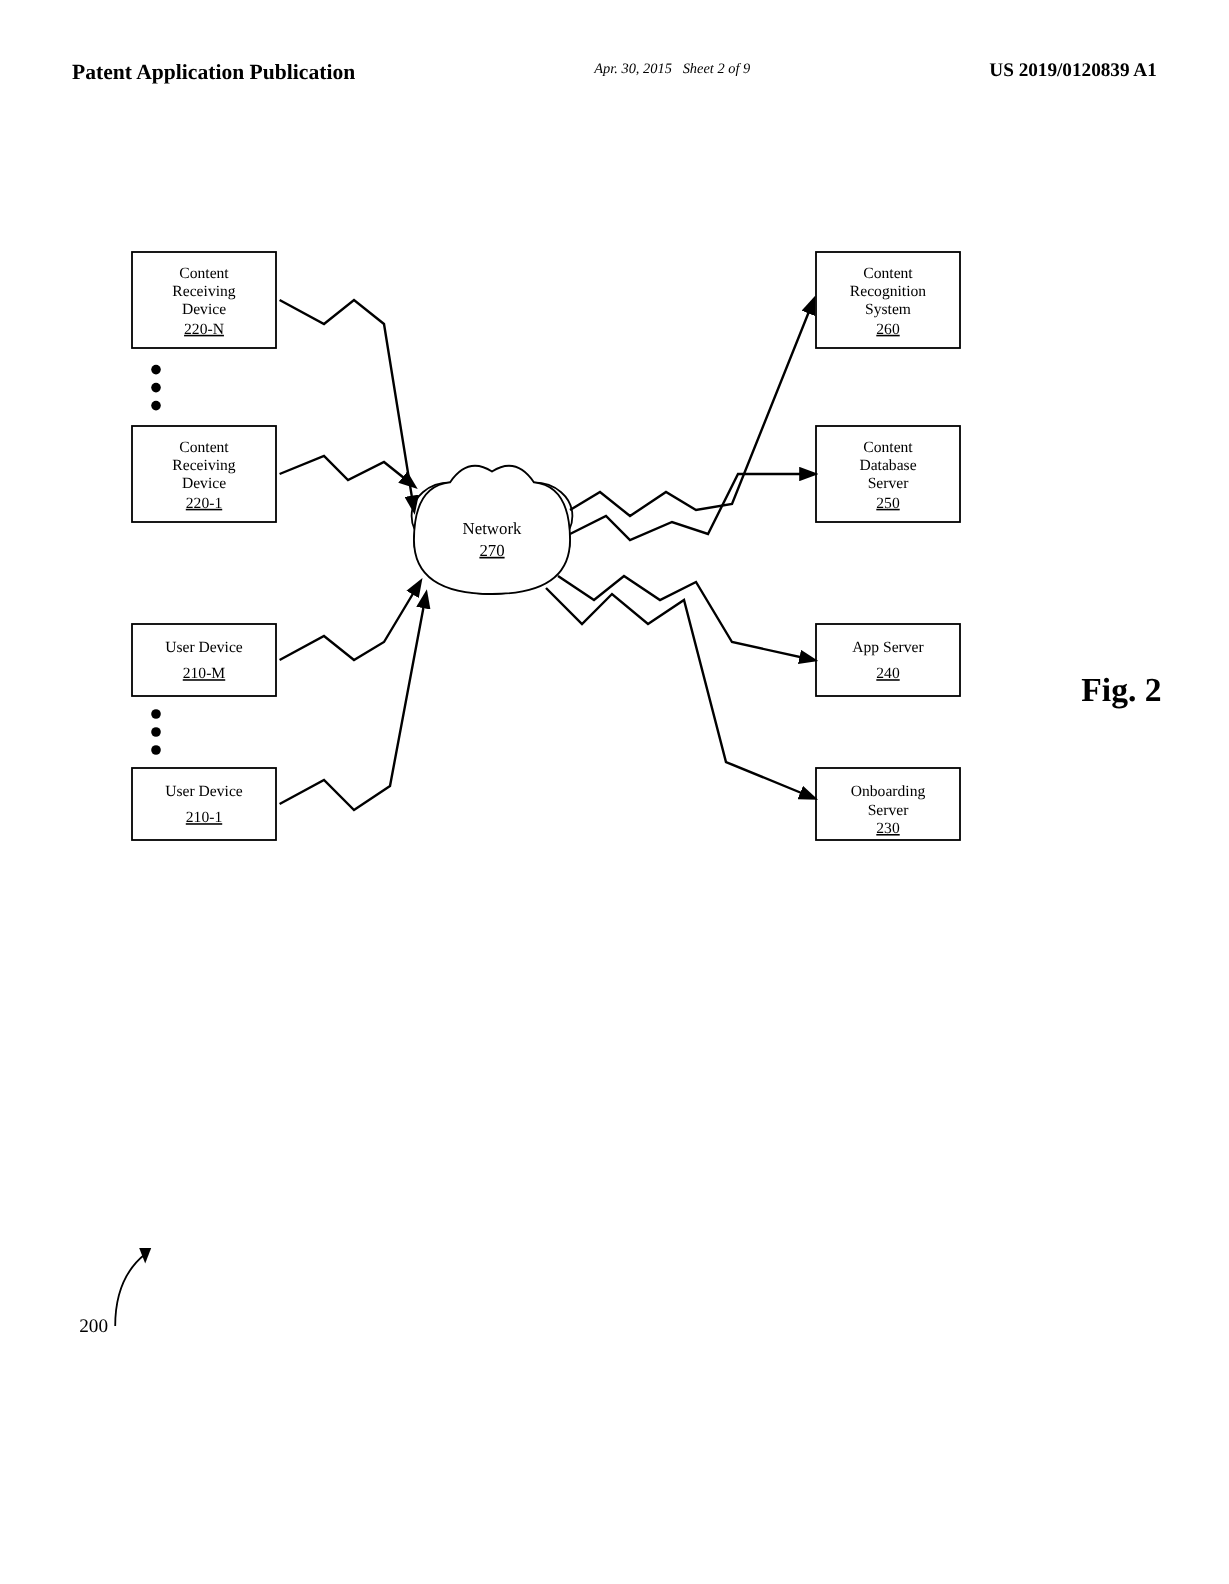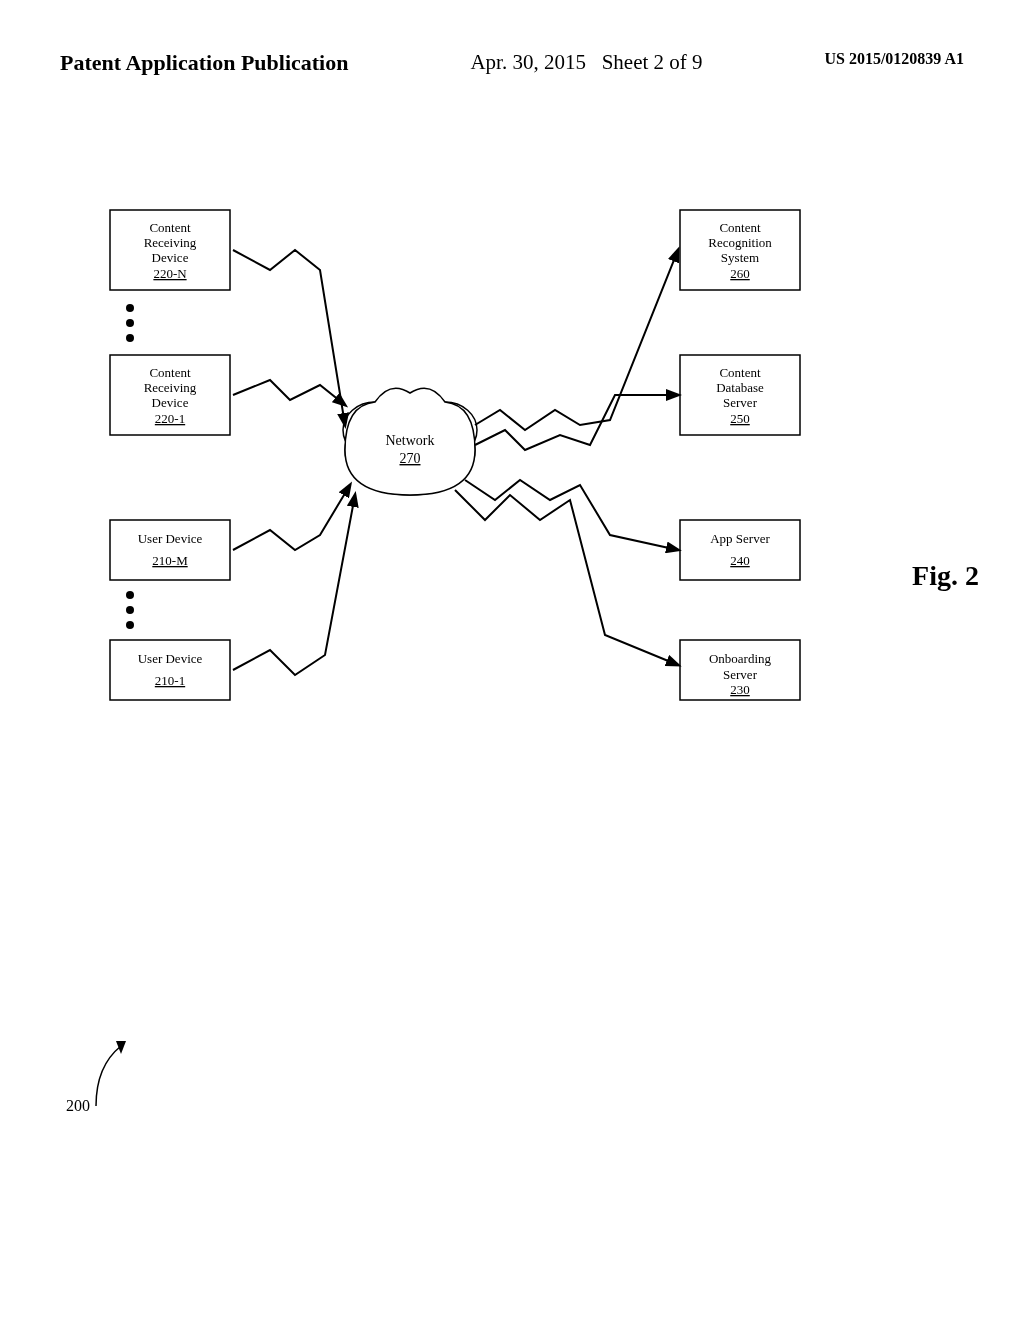--- a/index.html
+++ b/index.html
@@ -13,43 +13,44 @@
     }
 
     .header {
       display: flex;
       justify-content: space-between;
       align-items: flex-start;
       padding: 50px 60px 0 60px;
     }
 
     .header-left {
-      font-size: 22px;
+      font-size: 18px;
       font-weight: bold;
     }
 
     .header-center {
-      font-size: 21px;
+      font-size: 12px;
+      font-style: italic;
     }
 
     .header-right {
       font-size: 16px;
       font-weight: bold;
     }
   </style>
 </head>
 <body>
 
 <div class="header">
   <div class="header-left">Patent Application Publication</div>
   <div class="header-center">
     <span>Apr. 30, 2015</span>&nbsp;&nbsp;
     <span>Sheet 2 of 9</span>
   </div>
-  <div class="header-right">US 2015/0120839 A1</div>
+  <div class="header-right">US 2019/0120839 A1</div>
 </div>
 
 <svg style="position:absolute; top:180px; left:50px; width:880px; height:700px;">
 
   <rect x="60" y="30" width="120" height="80" fill="white" stroke="black" stroke-width="1.5"></rect>
   <text x="120" y="52" text-anchor="middle" font-family="Times New Roman" font-size="13">Content</text>
   <text x="120" y="67" text-anchor="middle" font-family="Times New Roman" font-size="13">Receiving</text>
   <text x="120" y="82" text-anchor="middle" font-family="Times New Roman" font-size="13">Device</text>
   <text x="120" y="98" text-anchor="middle" font-family="Times New Roman" font-size="13" text-decoration="underline">220-N</text>
 
@@ -147,21 +148,21 @@
   </g>
 
   <defs>
     <marker id="arrowhead" markerWidth="8" markerHeight="6" refX="6" refY="3" orient="auto">
       <polygon points="0 0, 8 3, 0 6" fill="black"></polygon>
     </marker>
   </defs>
 
 </svg>
 
-<div style="position:absolute; right:45px; top:560px; font-family:'Times New Roman',serif; font-size:28px; font-weight:bold;">Fig. 2</div>
+<div style="position:absolute; right:56px; top:560px; font-family:'Times New Roman',serif; font-size:28px; font-weight:bold;">Fig. 2</div>
 
 <div style="position:absolute; bottom:200px; left:66px; font-family:'Times New Roman',serif; font-size:16px;">
   <svg width="80" height="80">
 
     <path d="M 30,70 Q 30,30 55,10" stroke="black" stroke-width="1.5" fill="none"></path>
     <polygon points="50,5 60,5 55,18" fill="black"></polygon>
     <text x="0" y="75" font-family="Times New Roman" font-size="16">200</text>
   </svg>
 </div>
 

